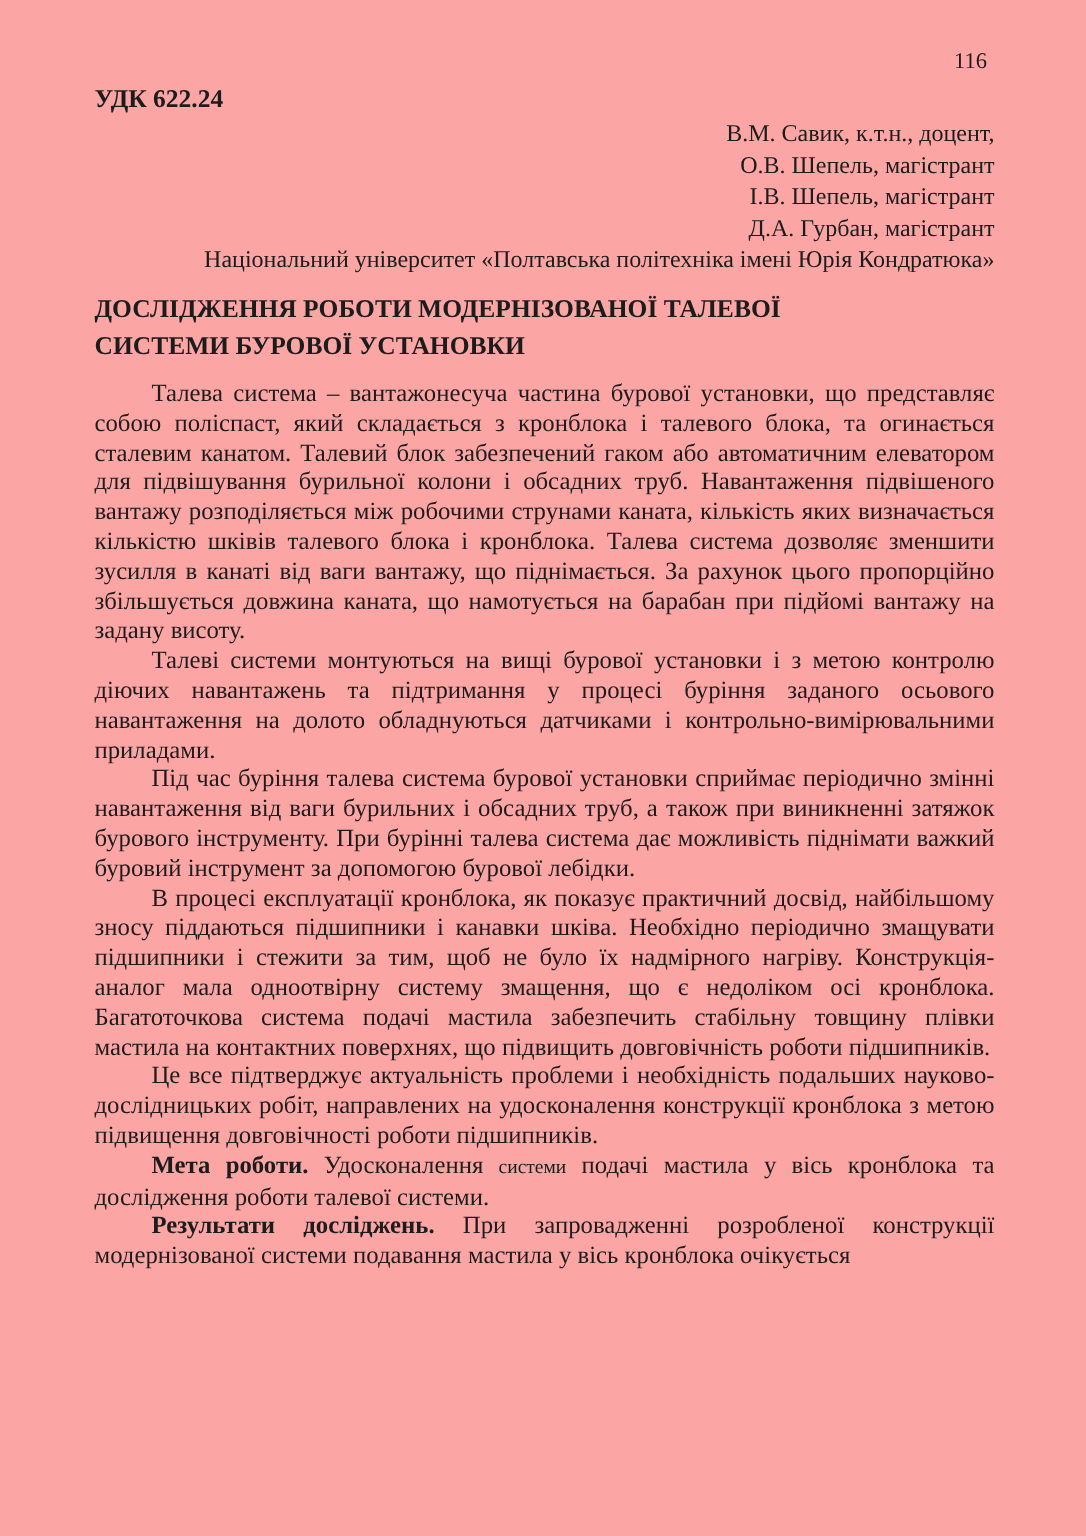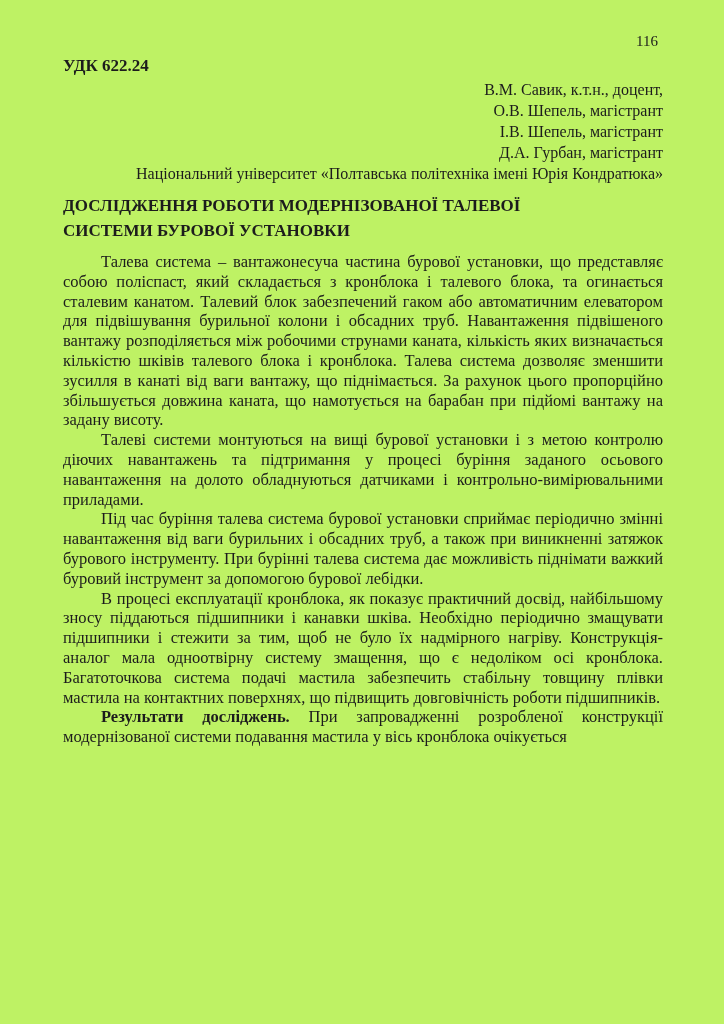--- a/index.html
+++ b/index.html
@@ -12,21 +12,21 @@
     height: 1024px;
     font-family: "Liberation Serif", "DejaVu Serif", serif;
     color: #1c1c1c;
     overflow: hidden;
   }
   .page {
     box-sizing: border-box;
     width: 724px;
     height: 1024px;
     padding: 33px 61px 0 63px;
-    background: #bef264;
+    background: #fca5a5;
   }
   .page-number {
     text-align: right;
     font-size: 15px;
     line-height: 16px;
     padding-right: 5px;
   }
   .section-header {
     margin-top: 15px;
     text-align: center;
@@ -91,16 +91,18 @@
   <div class="title">
     <div>ДОСЛІДЖЕННЯ РОБОТИ МОДЕРНІЗОВАНОЇ ТАЛЕВОЇ</div>
     <div>СИСТЕМИ БУРОВОЇ УСТАНОВКИ</div>
   </div>
 
   <div class="body-text">
     <p>Талева система – вантажонесуча частина бурової установки, що представляє собою поліспаст, який складається з кронблока і талевого блока, та огинається сталевим канатом. Талевий блок забезпечений гаком або автоматичним елеватором для підвішування бурильної колони і обсадних труб. Навантаження підвішеного вантажу розподіляється між робочими струнами каната, кількість яких визначається кількістю шківів талевого блока і кронблока. Талева система дозволяє зменшити зусилля в канаті від ваги вантажу, що піднімається. За рахунок цього пропорційно збільшується довжина каната, що намотується на барабан при підйомі вантажу на задану висоту.</p>
     <p>Талеві системи монтуються на вищі бурової установки і з метою контролю діючих навантажень та підтримання у процесі буріння заданого осьового навантаження на долото обладнуються датчиками і контрольно-вимірювальними приладами.</p>
     <p>Під час буріння талева система бурової установки сприймає періодично змінні навантаження від ваги бурильних і обсадних труб, а також при виникненні затяжок бурового інструменту. При бурінні талева система дає можливість піднімати важкий буровий інструмент за допомогою бурової лебідки.</p>
     <p>В процесі експлуатації кронблока, як показує практичний досвід, найбільшому зносу піддаються підшипники і канавки шківа. Необхідно періодично змащувати підшипники і стежити за тим, щоб не було їх надмірного нагріву. Конструкція-аналог мала одноотвірну систему змащення, що є недоліком осі кронблока. Багатоточкова система подачі мастила забезпечить стабільну товщину плівки мастила на контактних поверхнях, що підвищить довговічність роботи підшипників.</p>
+    <p>Це все підтверджує актуальність проблеми і необхідність подальших науково-дослідницьких робіт, направлених на удосконалення конструкції кронблока з метою підвищення довговічності роботи підшипників.</p>
+    <p><b>Мета роботи.</b> <span>Удосконалення </span><span class="small-inline">системи</span><span> подачі мастила у вісь кронблока та дослідження роботи талевої системи.</span></p>
     <p><b>Результати досліджень.</b> <span>При запровадженні розробленої конструкції модернізованої системи подавання мастила у вісь кронблока очікується</span></p>
   </div>
 
 </div>
 
 </body></html>

